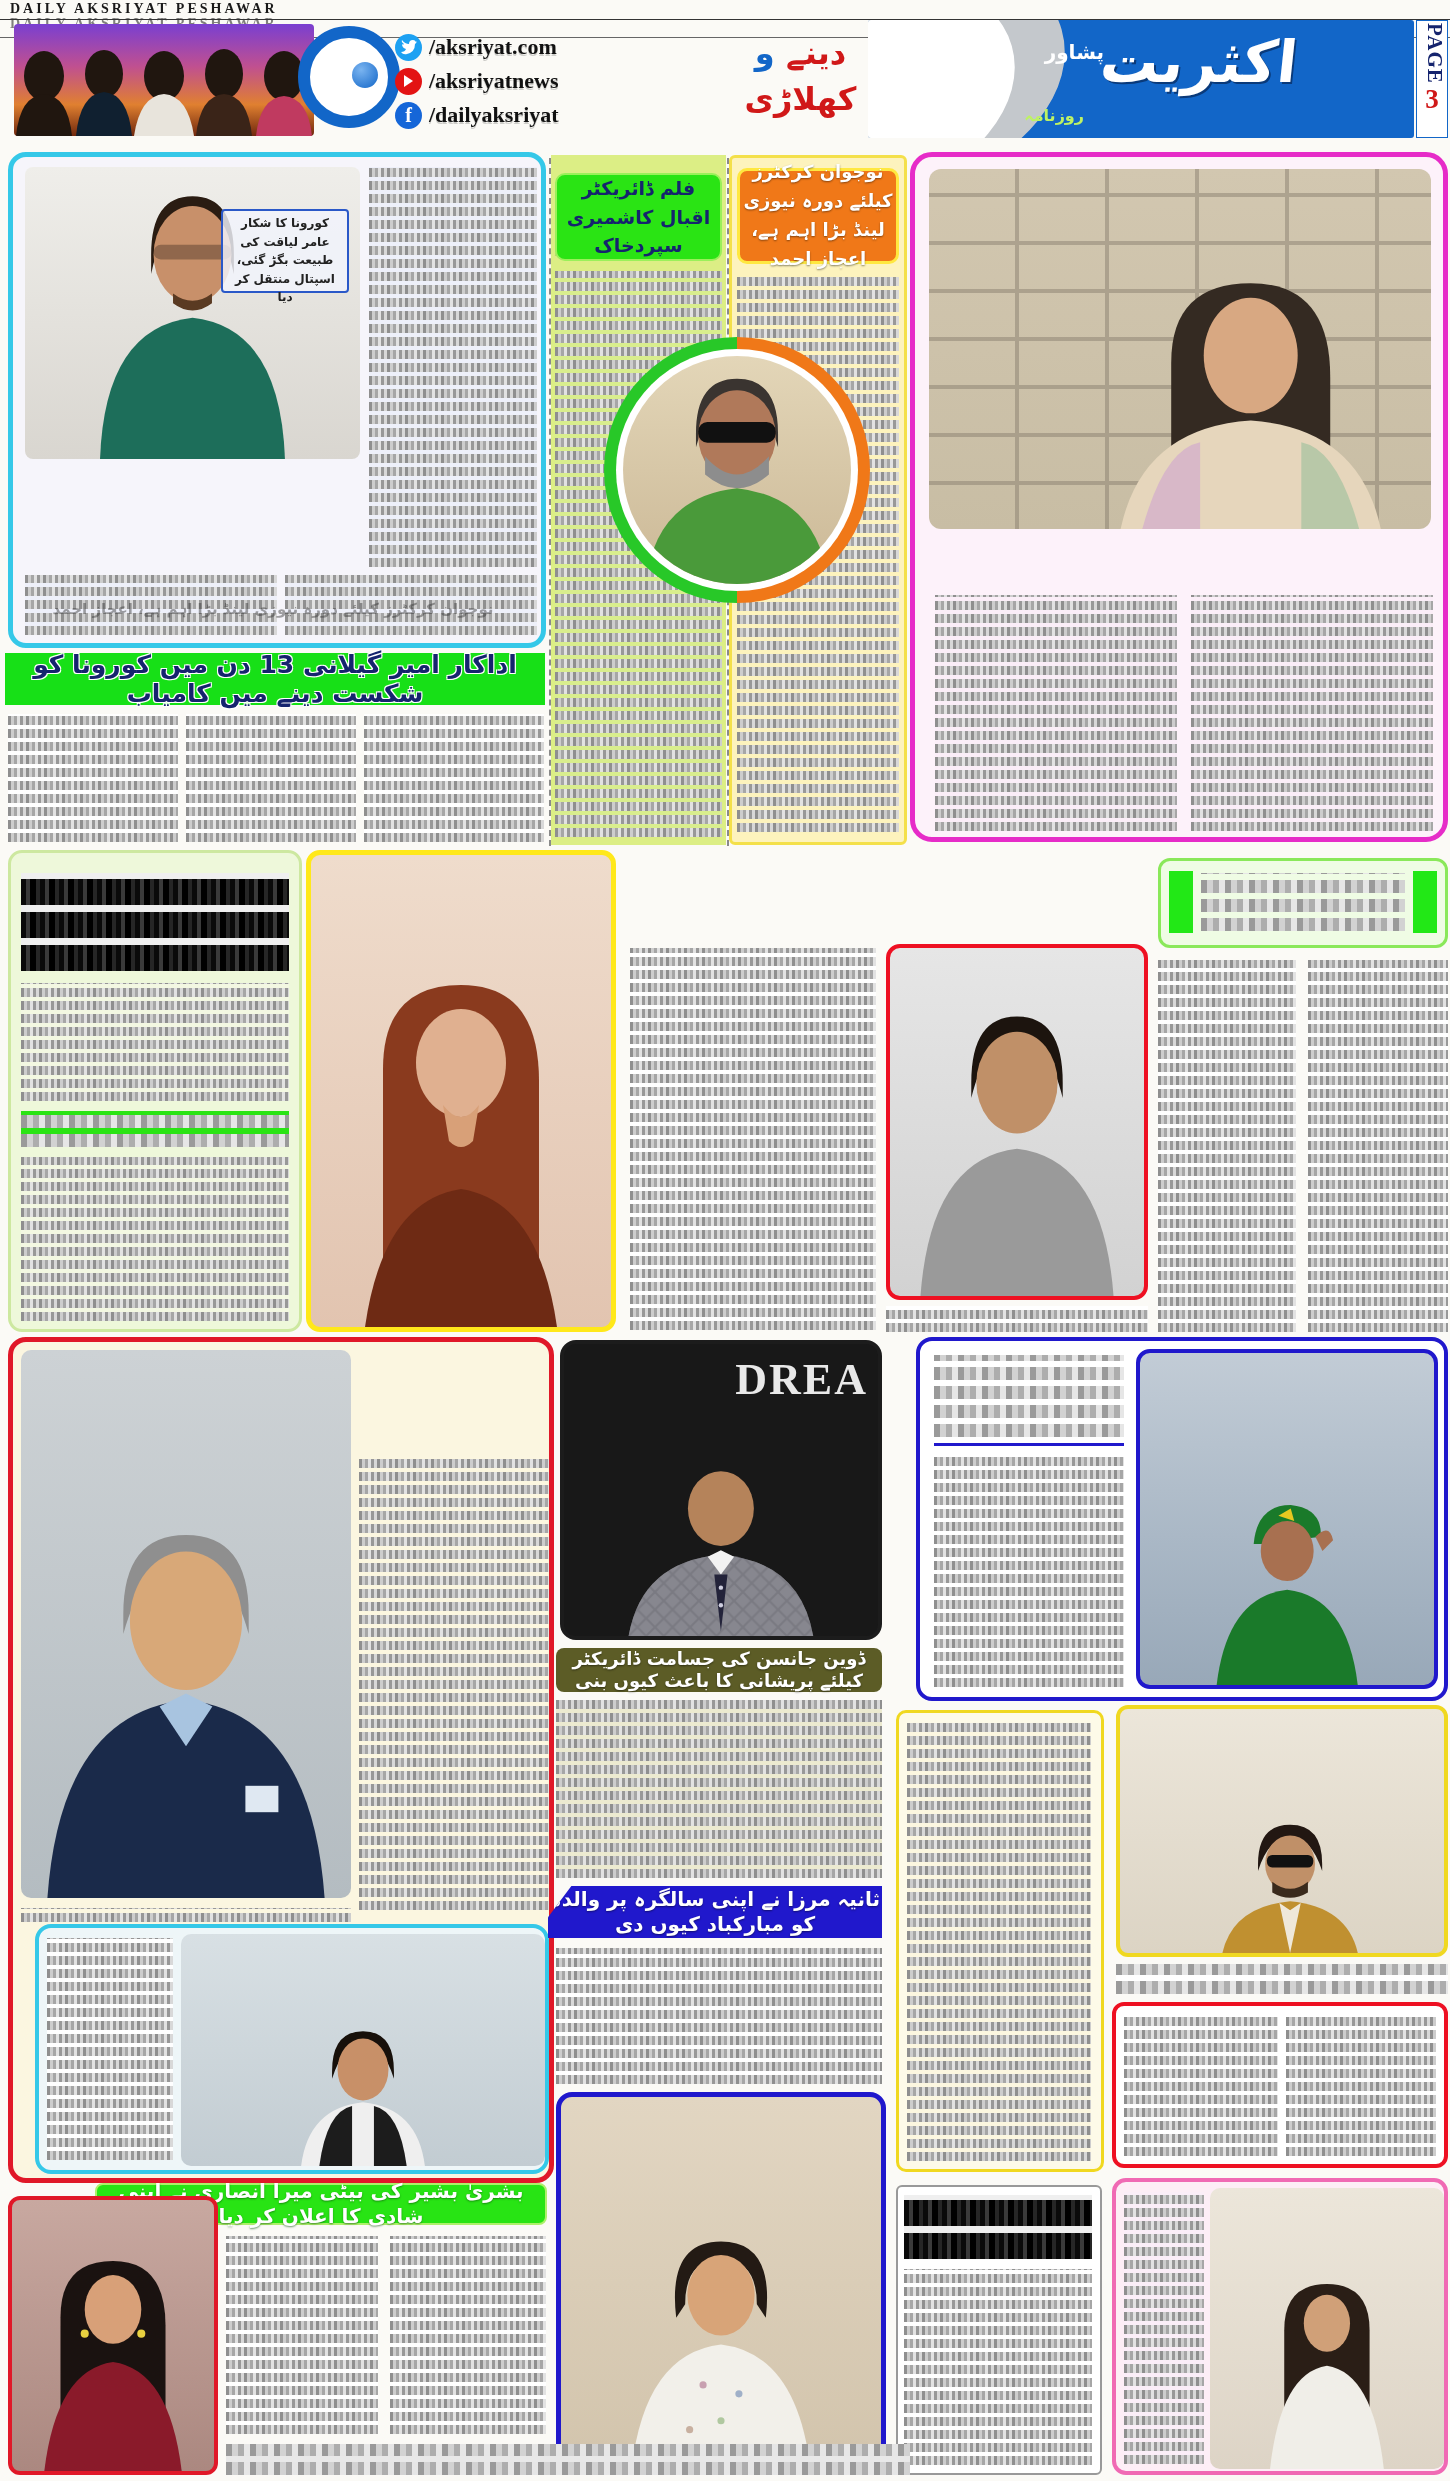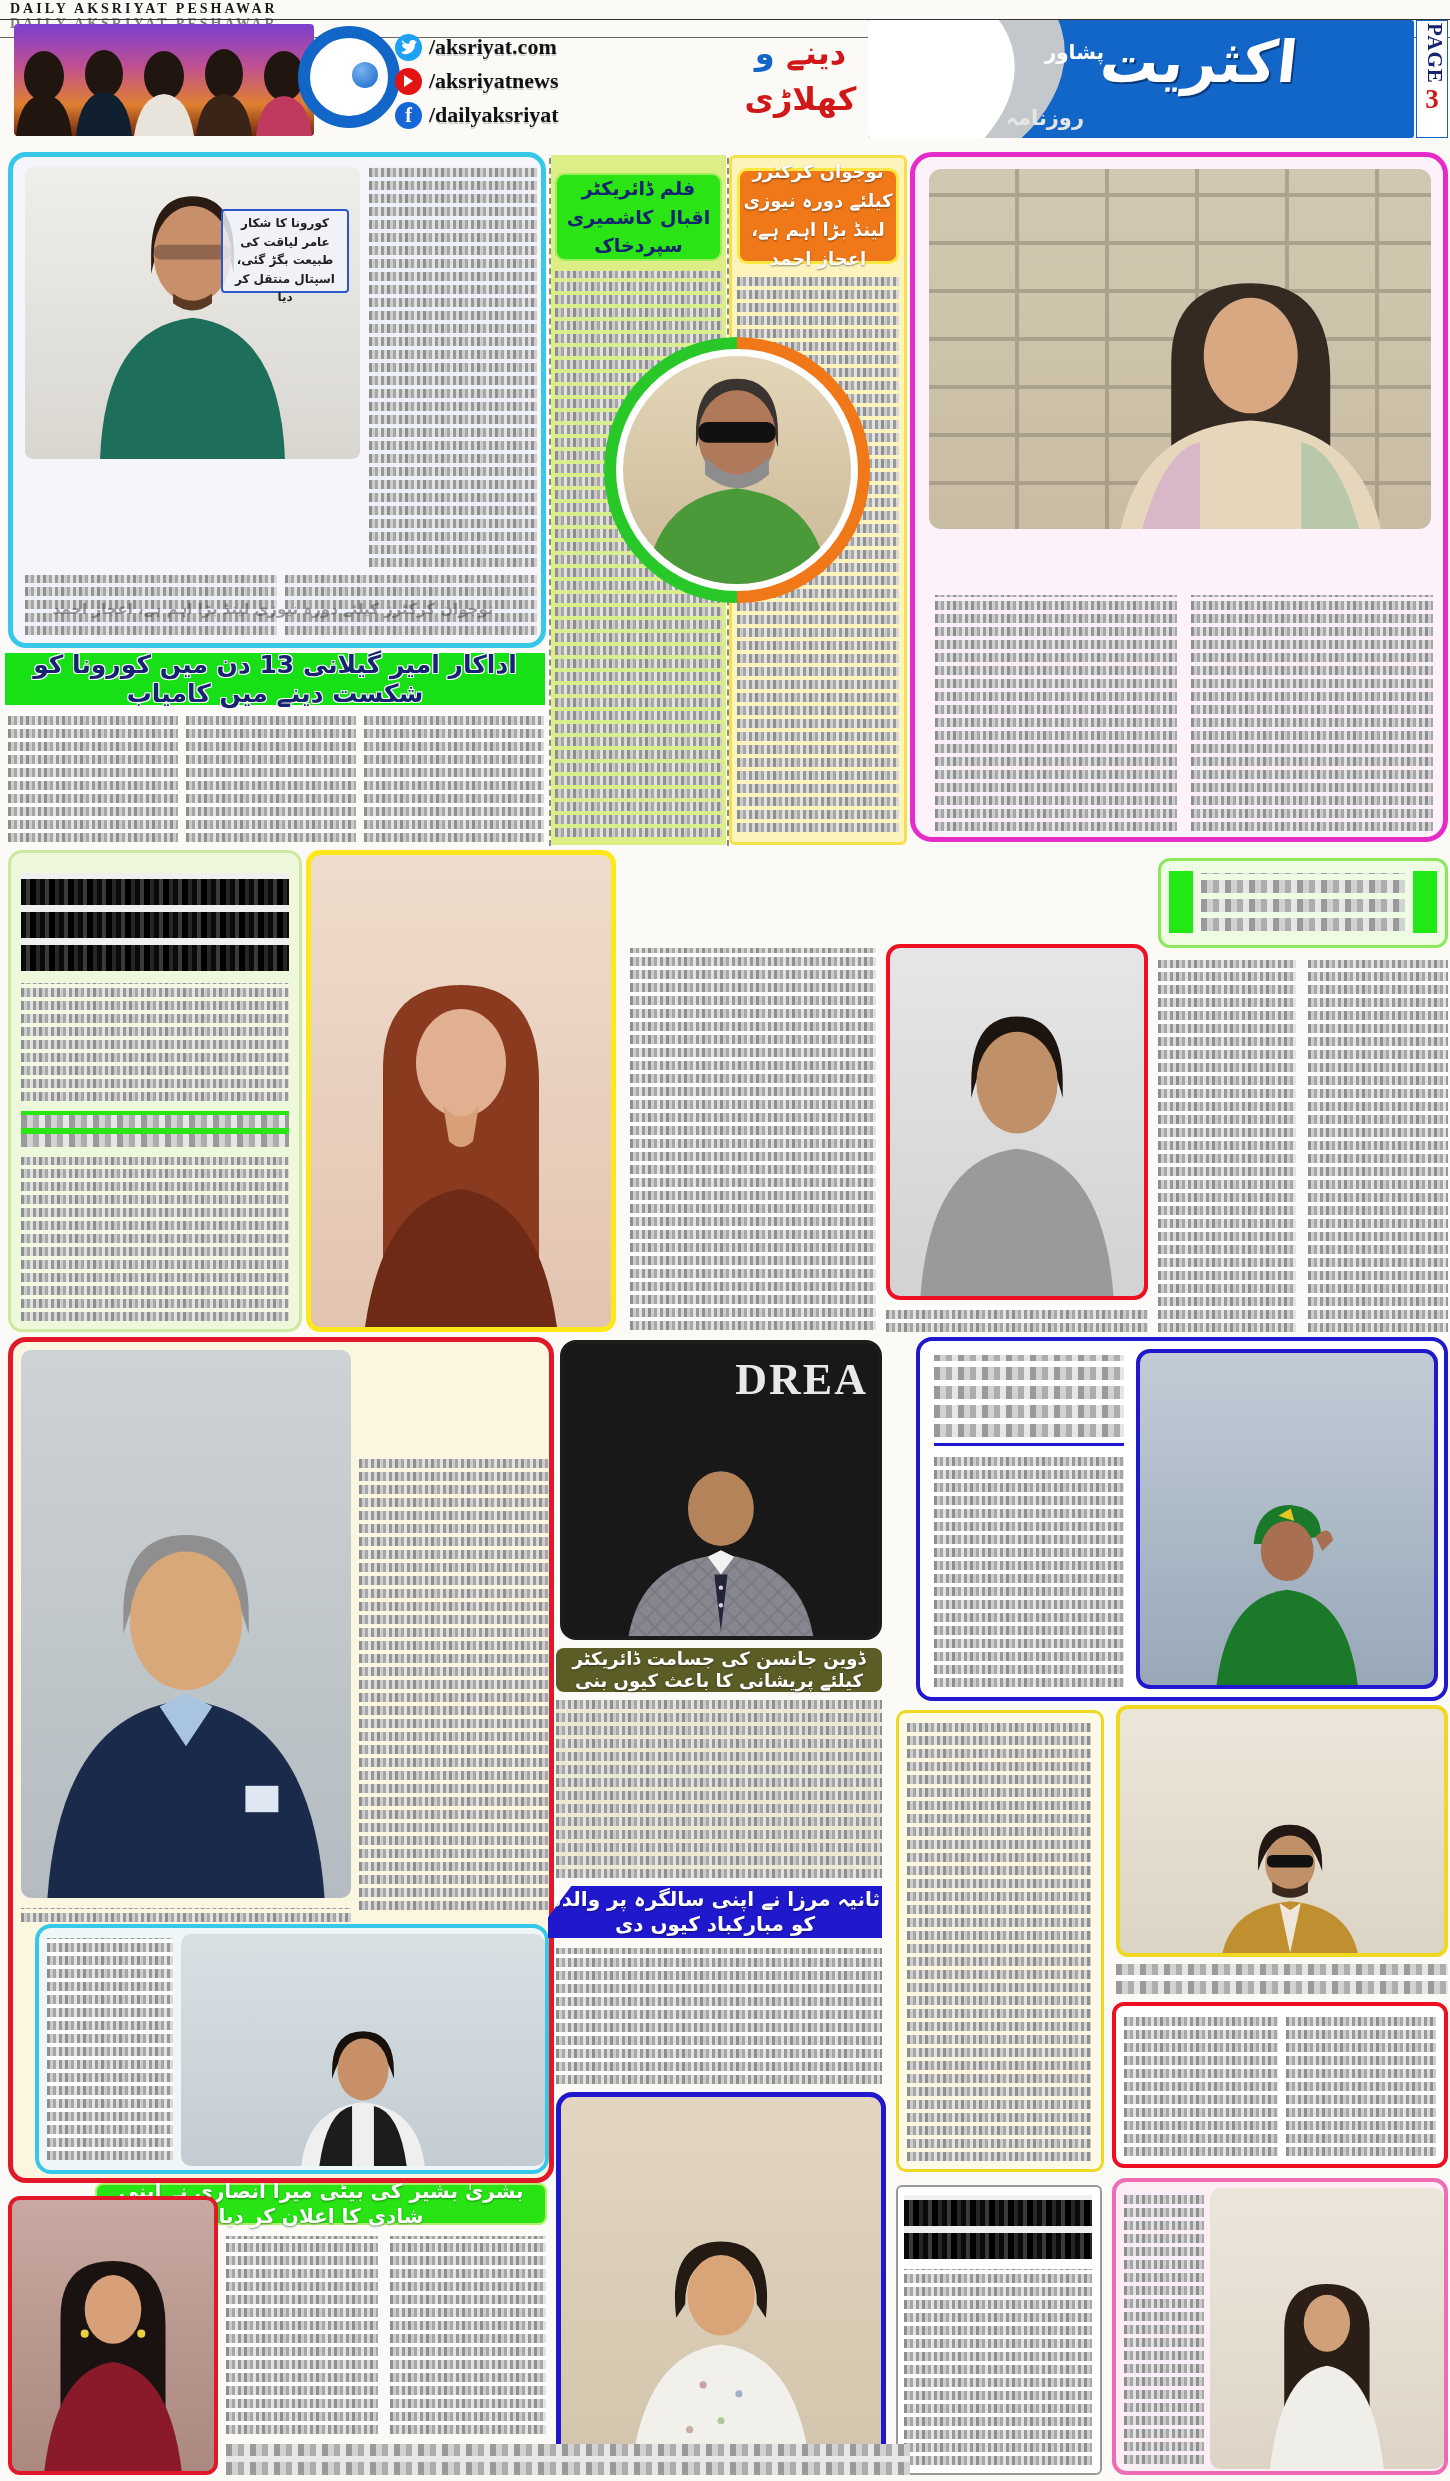--- a/index.html
+++ b/index.html
@@ -90,21 +90,21 @@
     <div><span>دینے</span>
          <span style="color:#1266c8;">و</span></div>
     <div>کھلاڑی</div>
   </div>
 
   <div class="abs photo" style="left:868px;top:20px;width:546px;height:118px;background:#1266c8;border-radius:3px;">
     <div class="abs" style="left:-130px;top:-60px;width:330px;height:230px;border-radius:50%;background:#c4c8cc;transform:rotate(-16deg);"></div>
     <div class="abs" style="left:-170px;top:-40px;width:320px;height:220px;border-radius:50%;background:#fff;transform:rotate(-16deg);"></div>
     <div class="abs urdu" style="right:50px;top:8px;width:330px;font-size:58px;color:#fff;transform:skewX(-6deg);text-shadow:2px 2px 0 #0a3a7a;">اکثریت</div>
     <div class="abs urdu" style="right:310px;top:20px;font-size:20px;color:#fff;">پشاور</div>
-    <div class="abs urdu" style="right:330px;top:86px;font-size:21px;color:#e5e5e5;">روزنامہ</div>
+    <div class="abs urdu" style="right:330px;top:86px;font-size:16px;color:#bef264;">روزنامہ</div>
   </div>
 
   <div class="abs" style="left:1416px;top:20px;width:32px;height:118px;background:#fff;border:1px solid #1266c8;">
     <div class="lat" style="writing-mode:vertical-rl;font-size:21px;font-weight:bold;color:#15246e;margin:2px auto 0 5px;letter-spacing:1px;">PAGE</div>
     <div class="lat" style="text-align:center;font-size:27px;font-weight:bold;color:#d01818;">3</div>
   </div>
 
   <div class="abs dashv" style="left:549px;top:158px;height:688px;"></div>
   <div class="abs dashv" style="left:727px;top:158px;height:688px;"></div>
 

